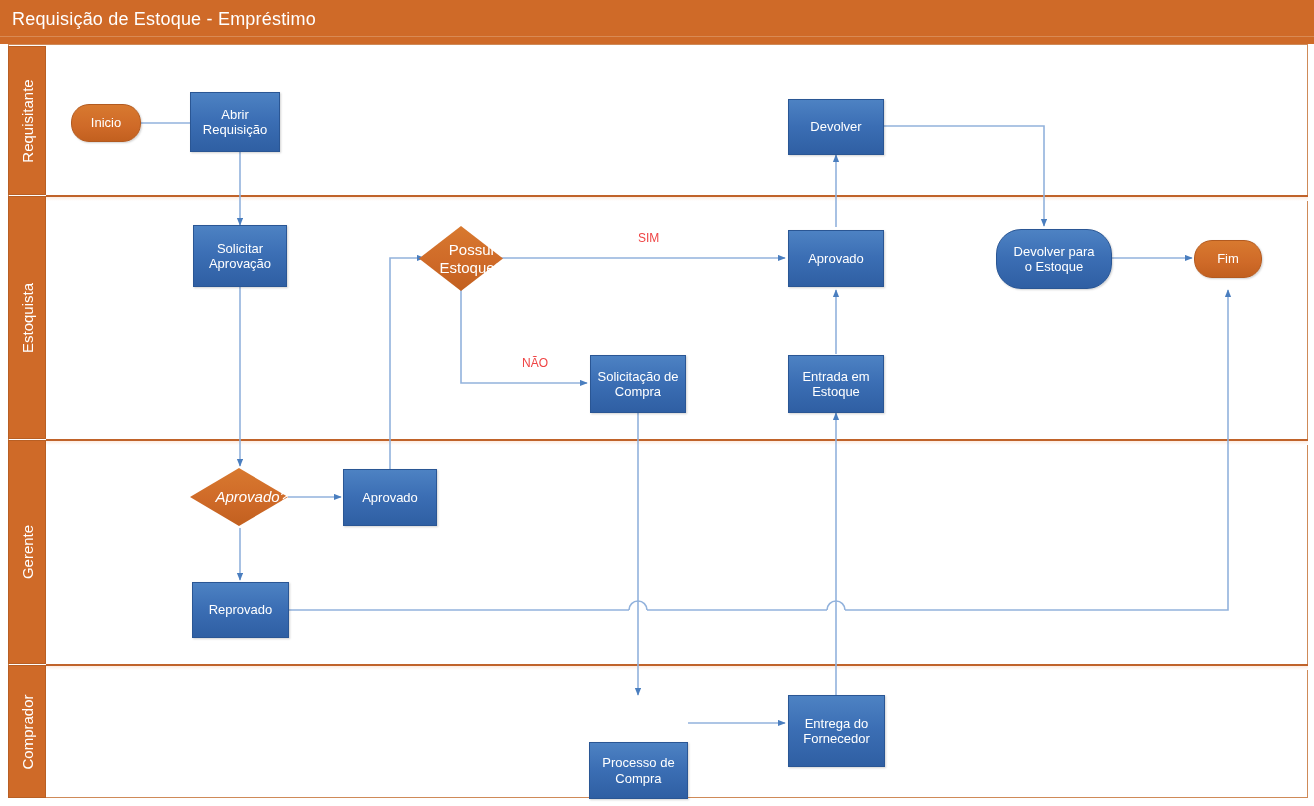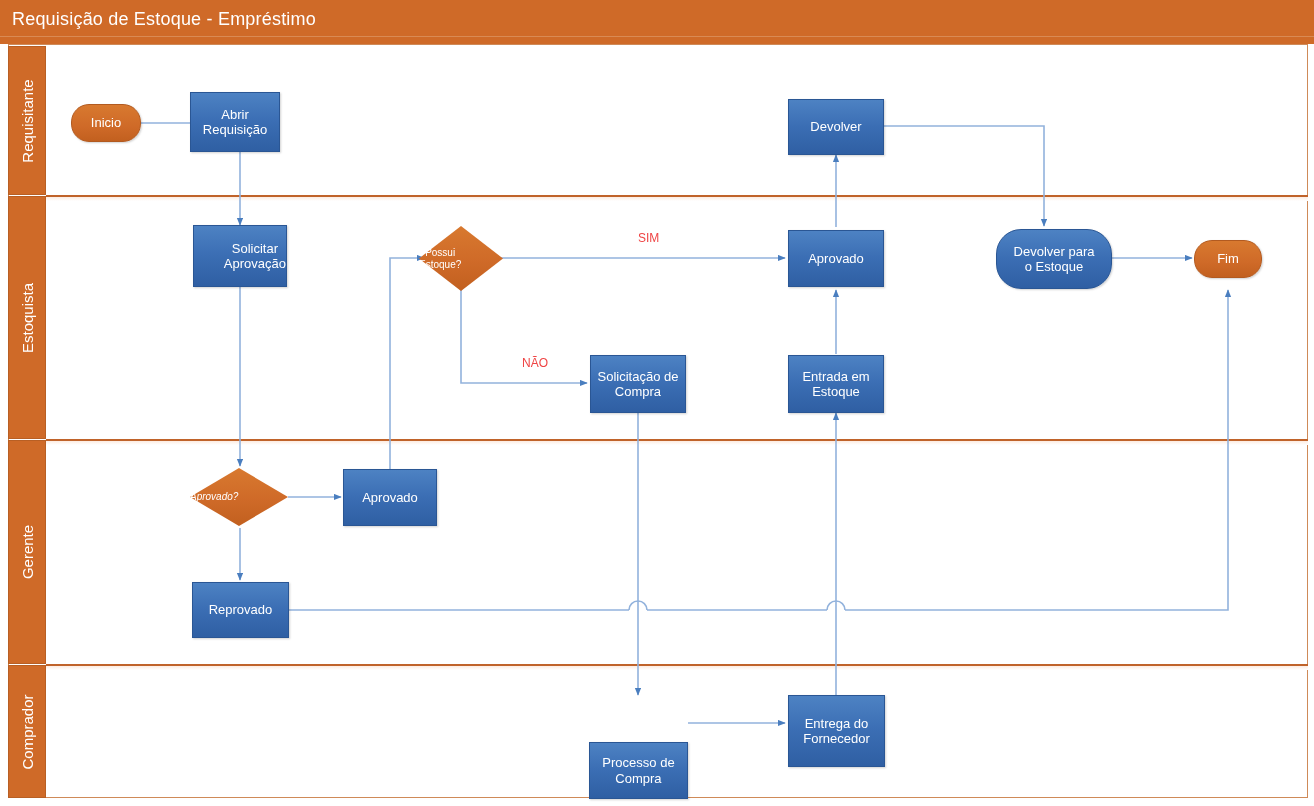--- a/index.html
+++ b/index.html
@@ -24,21 +24,21 @@
         text-align:center;color:#ffffff;font-size:13px;line-height:1.18;z-index:6;}
   .proc{background:linear-gradient(180deg,#4d82c3 0%,#3b6eb4 48%,#2f5fa3 100%);
         border:1px solid #2a5694;box-shadow:1px 1px 2px rgba(0,0,0,.18);}
   .term{background:linear-gradient(180deg,#d8792f 0%,#cf6a28 60%,#c2601f 100%);
         border:1px solid #b25a20;border-radius:18px;box-shadow:1px 1px 2px rgba(0,0,0,.18);}
   .dec-wrap{position:absolute;z-index:6;}
   .dec-shape{position:absolute;left:0;top:0;width:100%;height:100%;
         background:linear-gradient(180deg,#d8792f 0%,#cf6a28 55%,#c2601f 100%);
         clip-path:polygon(50% 0,100% 50%,50% 100%,0 50%);}
   .dec-text{position:absolute;left:0;top:0;width:100%;height:100%;display:flex;align-items:center;
-        justify-content:flex-start;text-align:center;color:#fff;font-size:10px;line-height:1.15;}
+        justify-content:flex-end;text-align:center;color:#fff;font-size:15px;line-height:1.15;}
 
   
   .conn{position:absolute;left:0;top:0;width:1314px;height:806px;z-index:3;pointer-events:none;}
   .edge{fill:none;stroke:#92b2dc;stroke-width:1.6;}
   .arrowhead{fill:#4a7ebf;}
   .elabel{position:absolute;z-index:5;font-size:12px;color:#ef4444;white-space:nowrap;}
 </style>
 </head>
 <body>
 
@@ -124,21 +124,21 @@
   <div class="node term" style="left:71px;top:104px;width:70px;height:38px;">
     <span>Inicio</span>
   </div>
   <div class="node proc" style="left:190px;top:92px;width:90px;height:60px;">
     <span>Abrir<br>Requisição</span>
   </div>
   <div class="node proc" style="left:788px;top:99px;width:96px;height:56px;">
     <span>Devolver</span>
   </div>
 
-  <div class="node proc" style="left:193px;top:225px;width:94px;height:62px;justify-content:flex-end;">
+  <div class="node proc" style="left:193px;top:225px;width:94px;height:62px;">
     <span>Solicitar<br>Aprovação</span>
   </div>
   <div class="dec-wrap" style="left:419px;top:226px;width:84px;height:65px;">
     <div class="dec-shape"></div>
     <div class="dec-text">
         <span>Possui<br>Estoque?</span>
       </div>
   </div>
   <div class="node proc" style="left:788px;top:230px;width:96px;height:57px;">
     <span>Aprovado</span>

